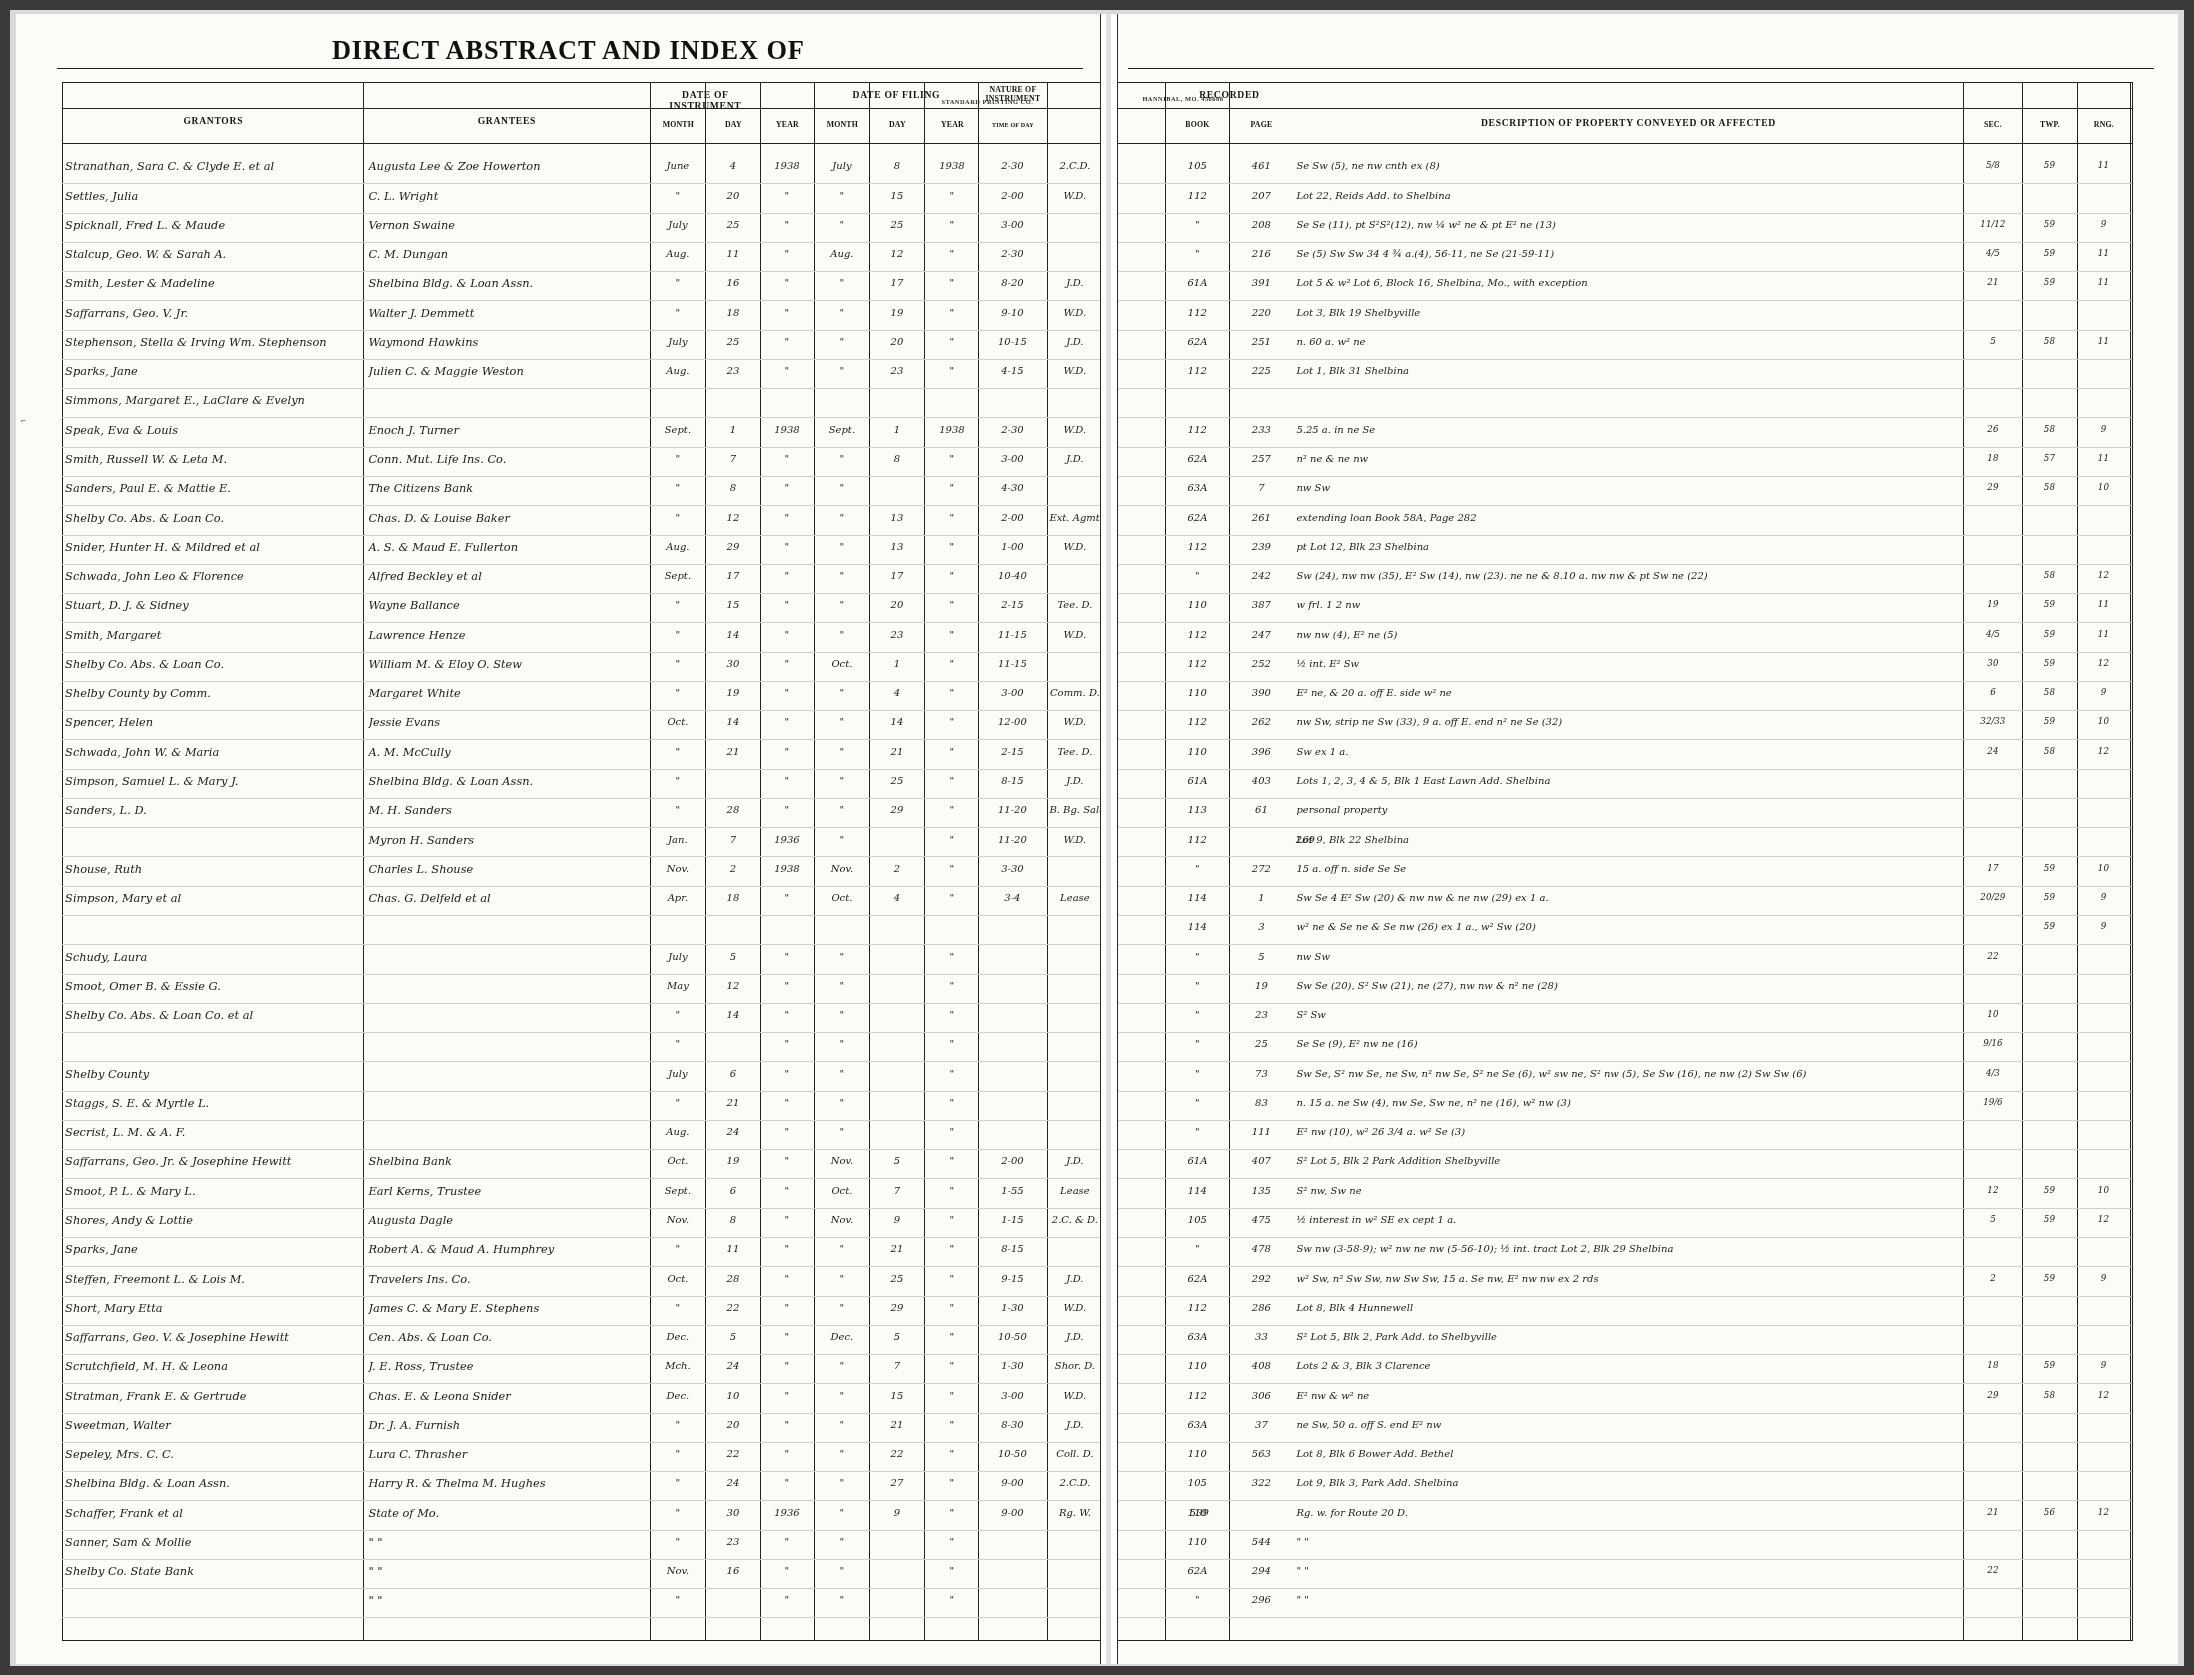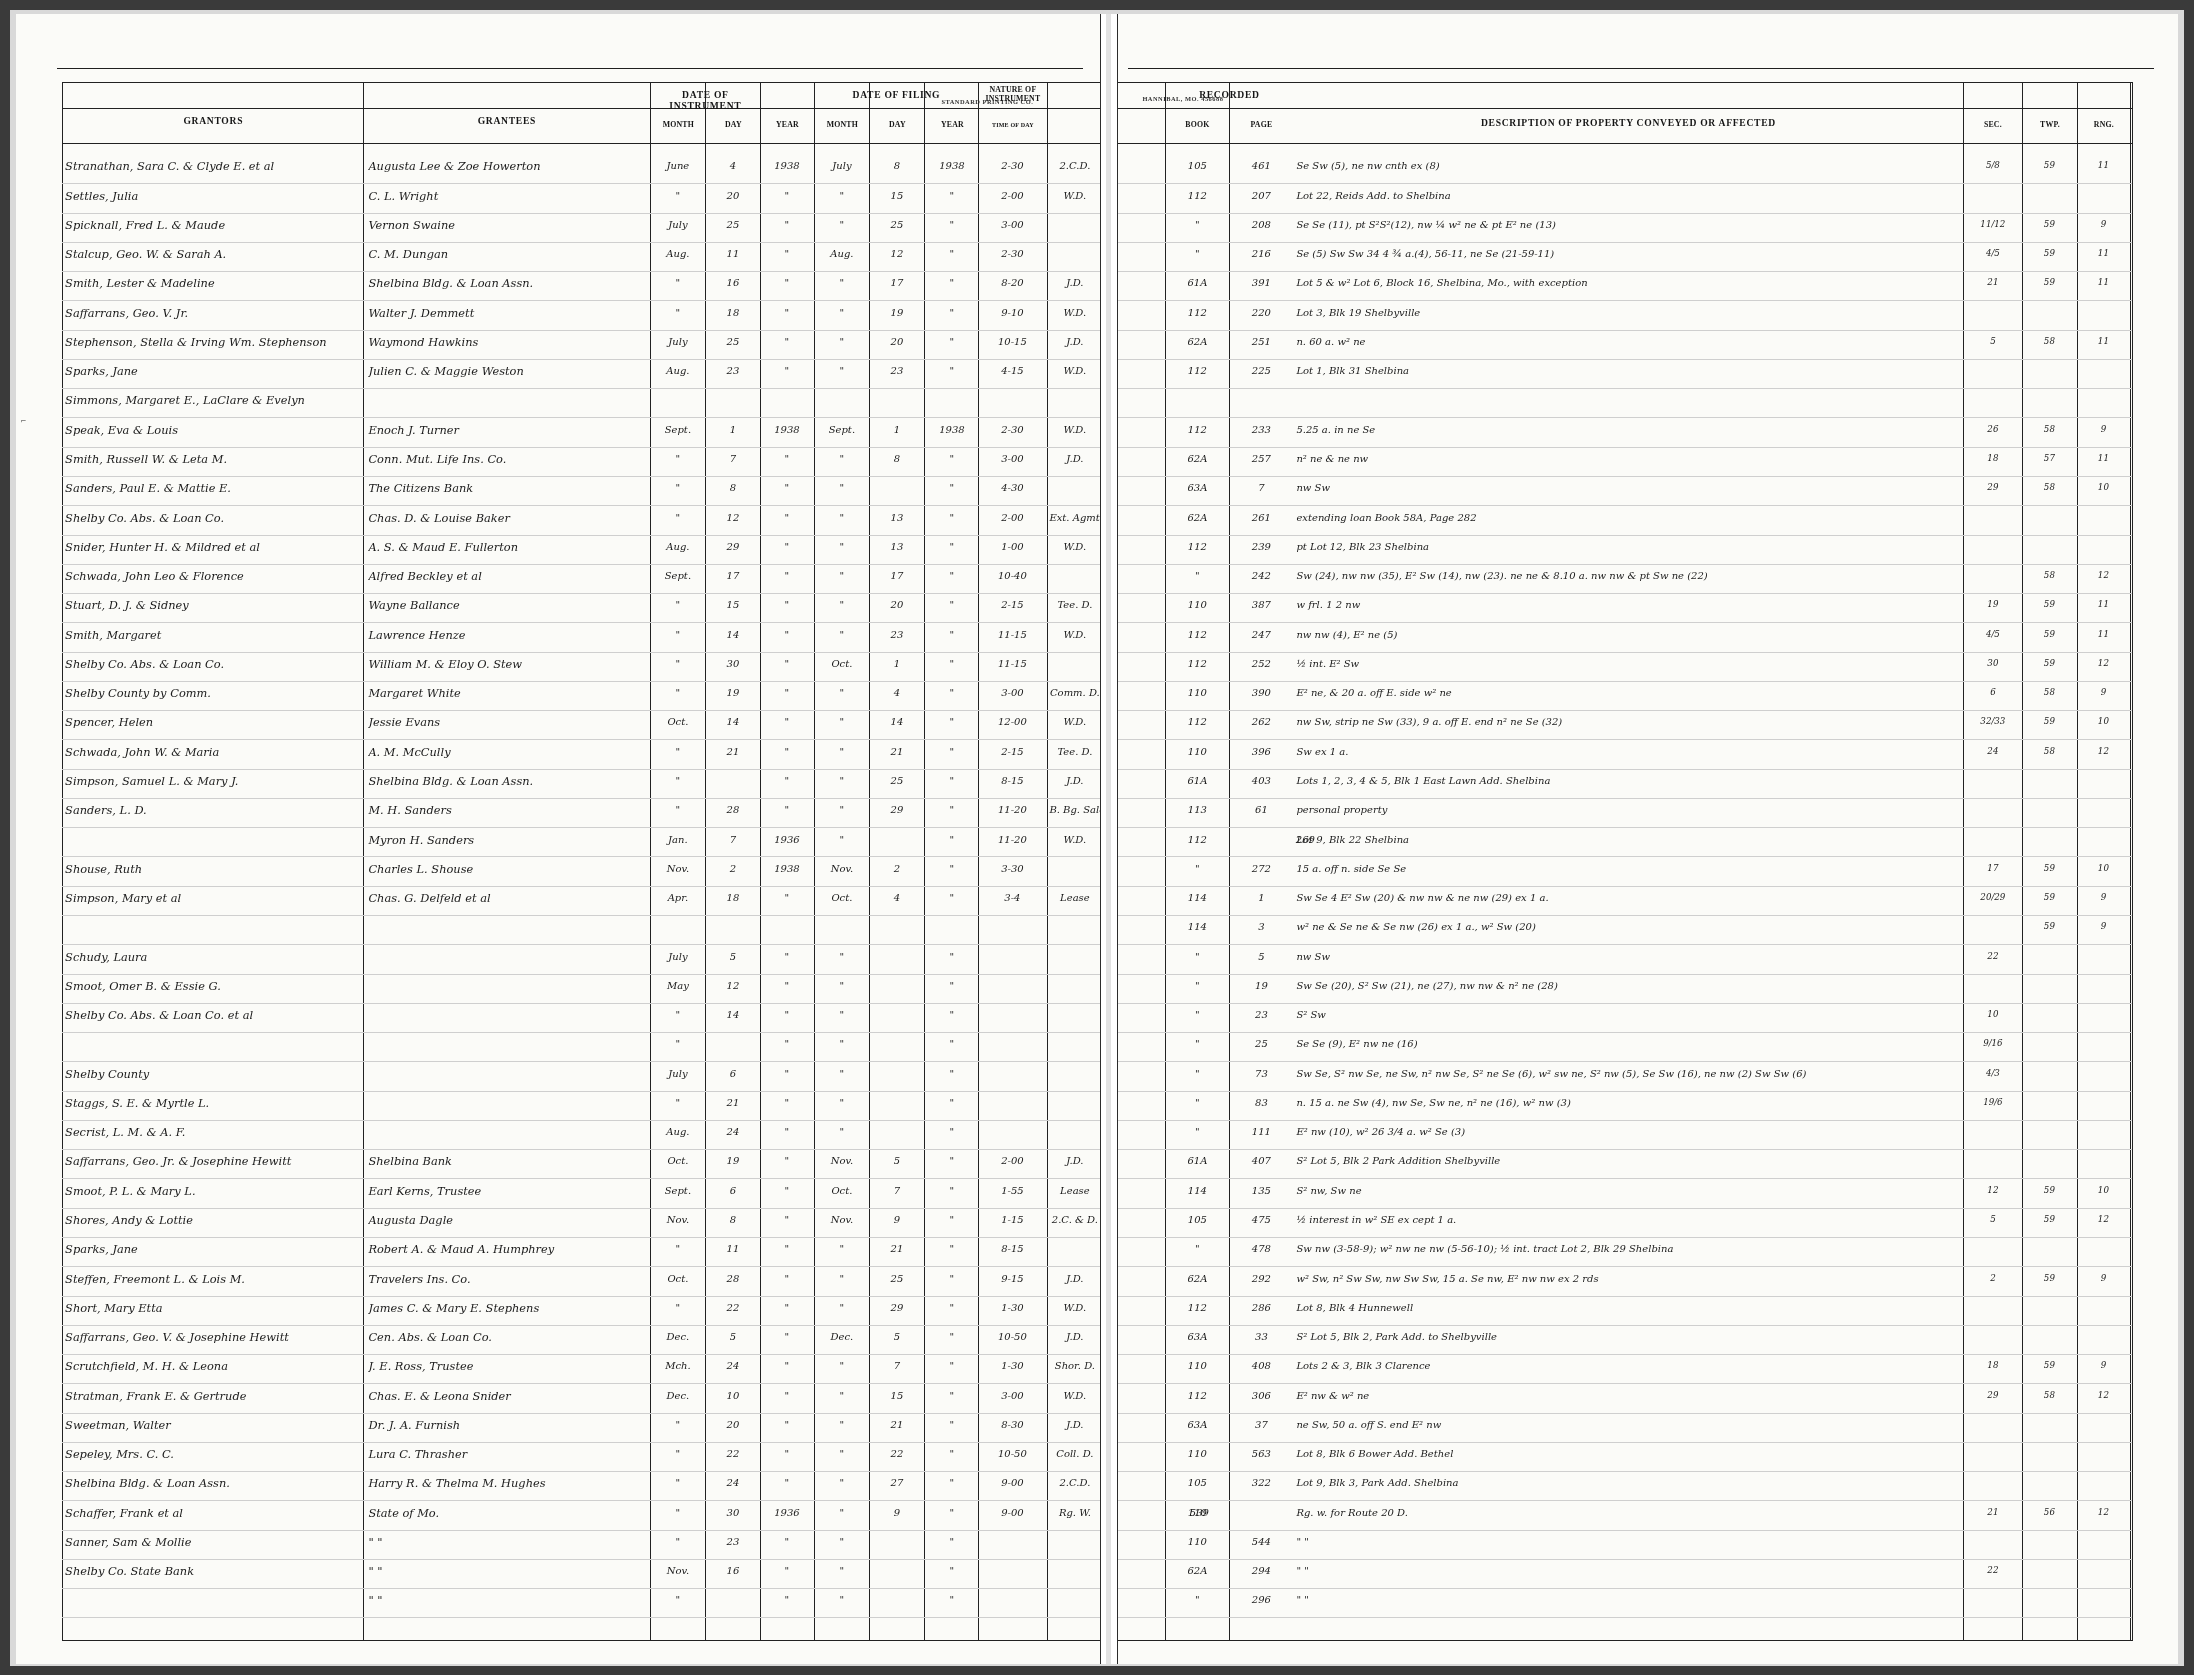--- a/index.html
+++ b/index.html
@@ -67,20 +67,21 @@
 </style>
 </head>
 <body>
 
 <div id="page">
   <div class="scan-edge"></div>
   <div class="scan-edge2"></div>
 
   <div class="sheet">
 
+    <div class="page-title" id="title-left">DIRECT ABSTRACT AND INDEX OF</div>
 
     <div class="rule" style="left:41px;top:54px;width:1026px;height:1.4px;"></div>
     <div class="rule" style="left:1112px;top:54px;width:1026px;height:1.4px;"></div>
 
     <div class="stamp" style="left:925px;top:84px;">STANDARD PRINTING CO.</div>
     <div class="stamp" style="left:1126px;top:81px;">HANNIBAL, MO. 456688</div>
 
     <div class="tbl">
 
       <div class="hline" style="top:0;"></div>

